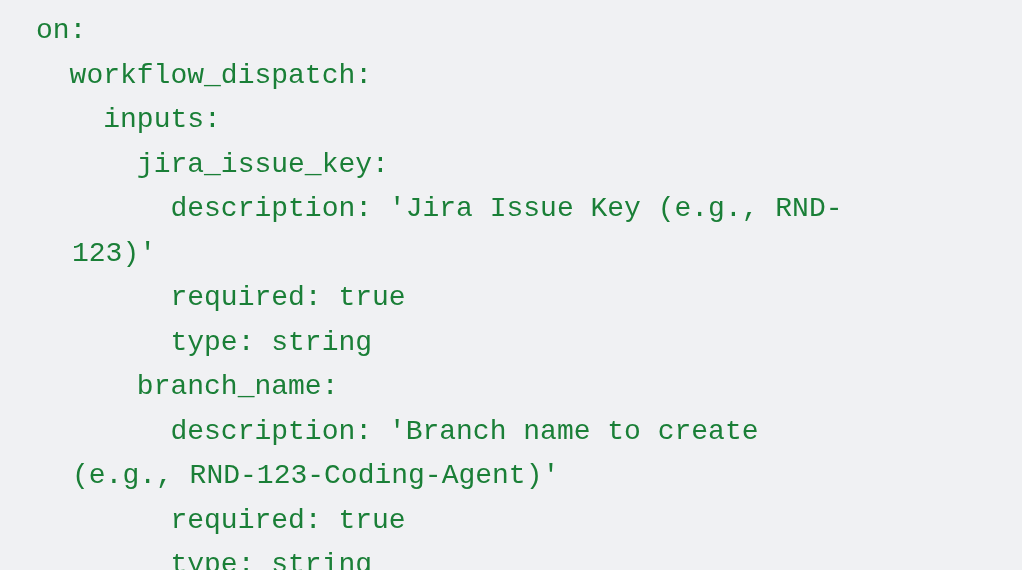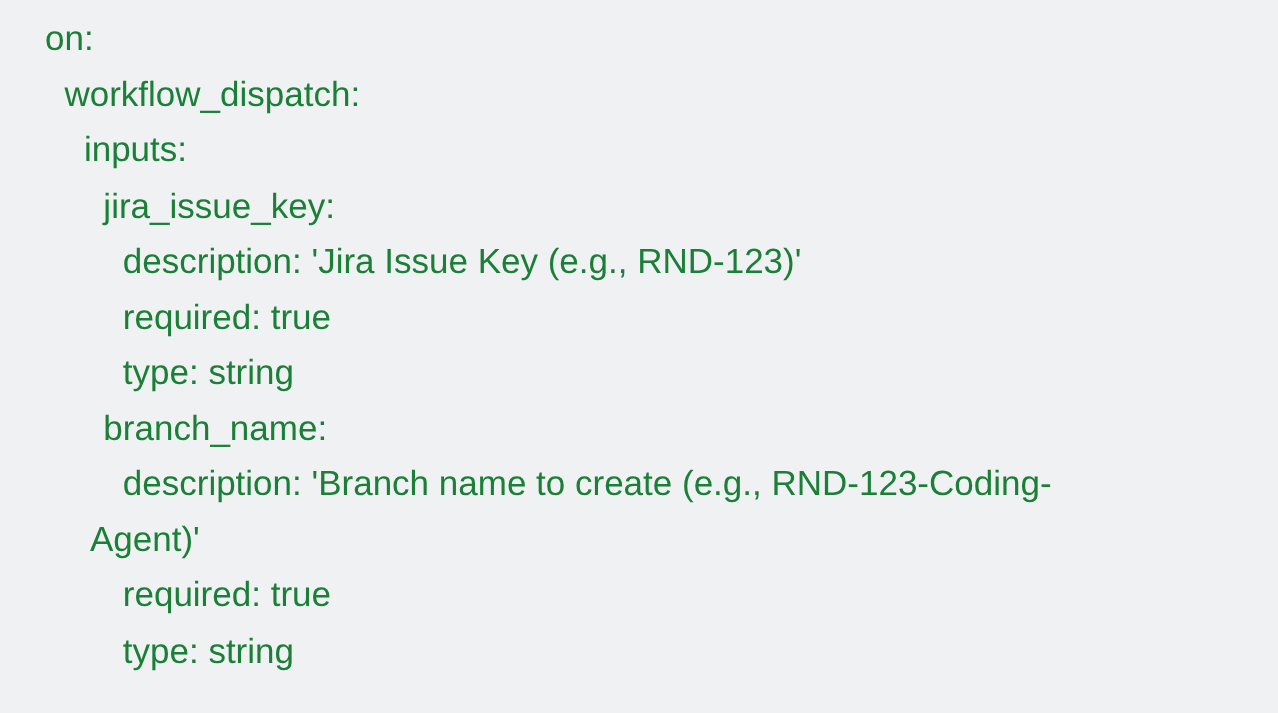--- a/index.html
+++ b/index.html
@@ -14,21 +14,21 @@
     font-family: "DejaVu Sans Mono", monospace;
     overflow: hidden;
   }
   #code-block {
     box-sizing: border-box;
     width: 874px;
     height: 570px;
     padding: 9px 20px 0 36px;
     background: #f0f1f3;
     color: #1a7f37;
-    font-family: Liberation Sans, sans-serif;
+    font-family: Liberation Mono, monospace;
     font-size: 28px;
     line-height: 44.5px;
     letter-spacing: 0px;
     white-space: pre-wrap;
     word-break: break-word;
     overflow-wrap: break-word;
     text-indent: -36px;
     padding-left: 72px;
     margin: 0;
     -webkit-font-smoothing: antialiased;

